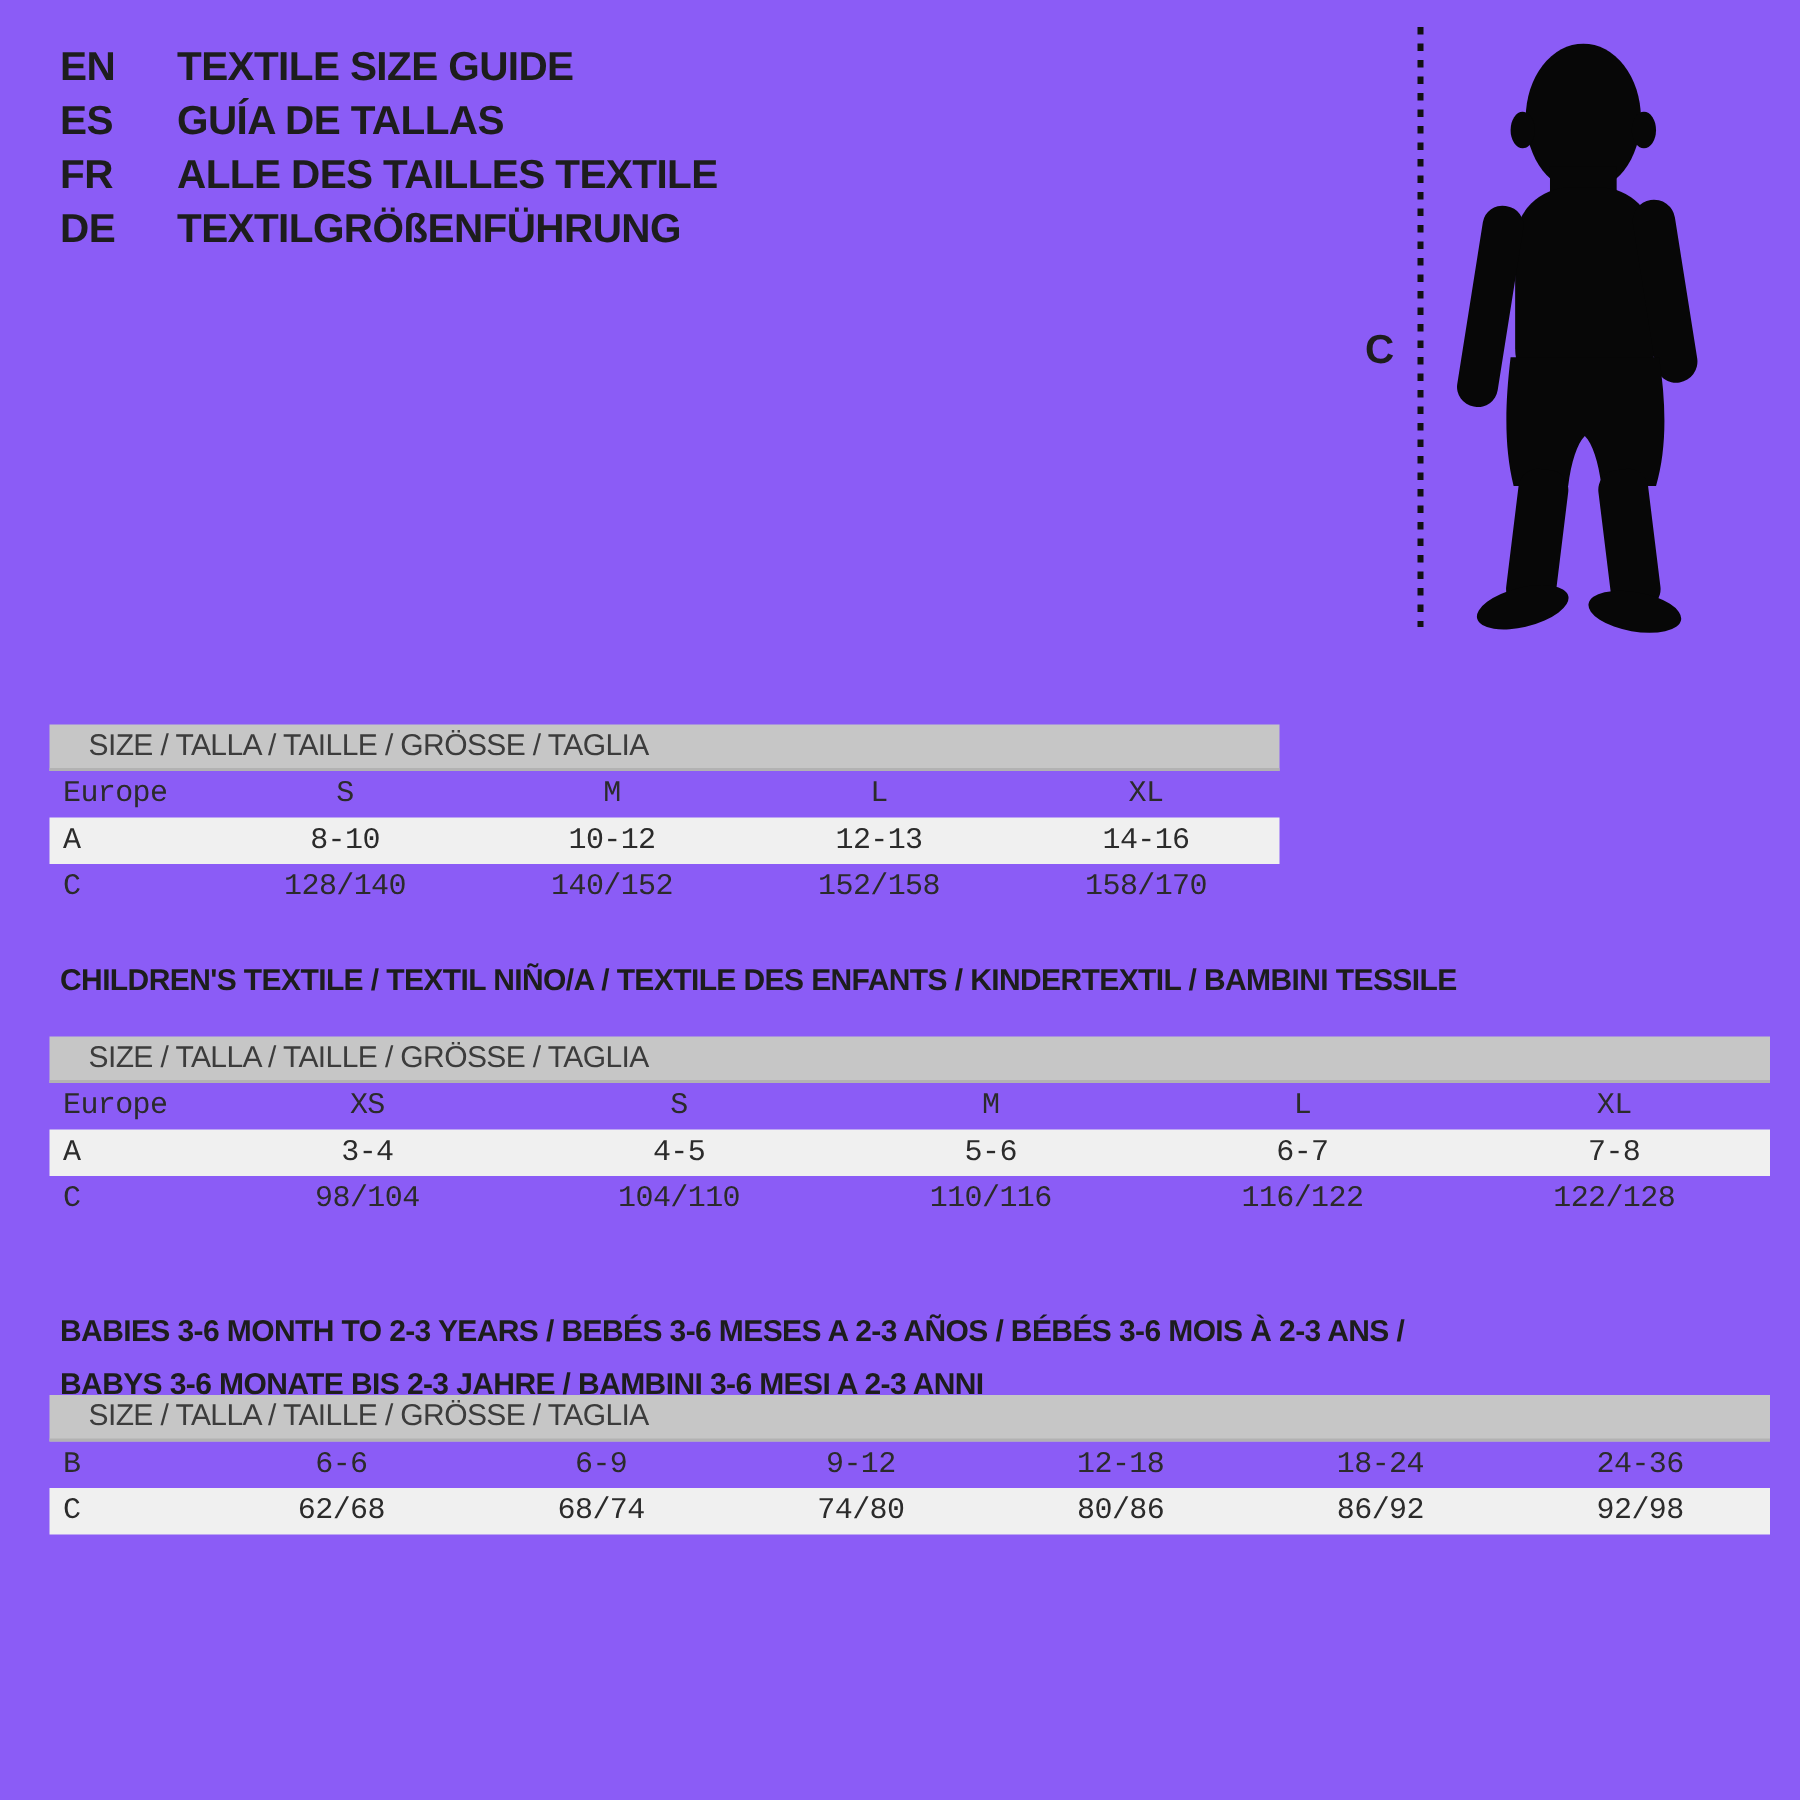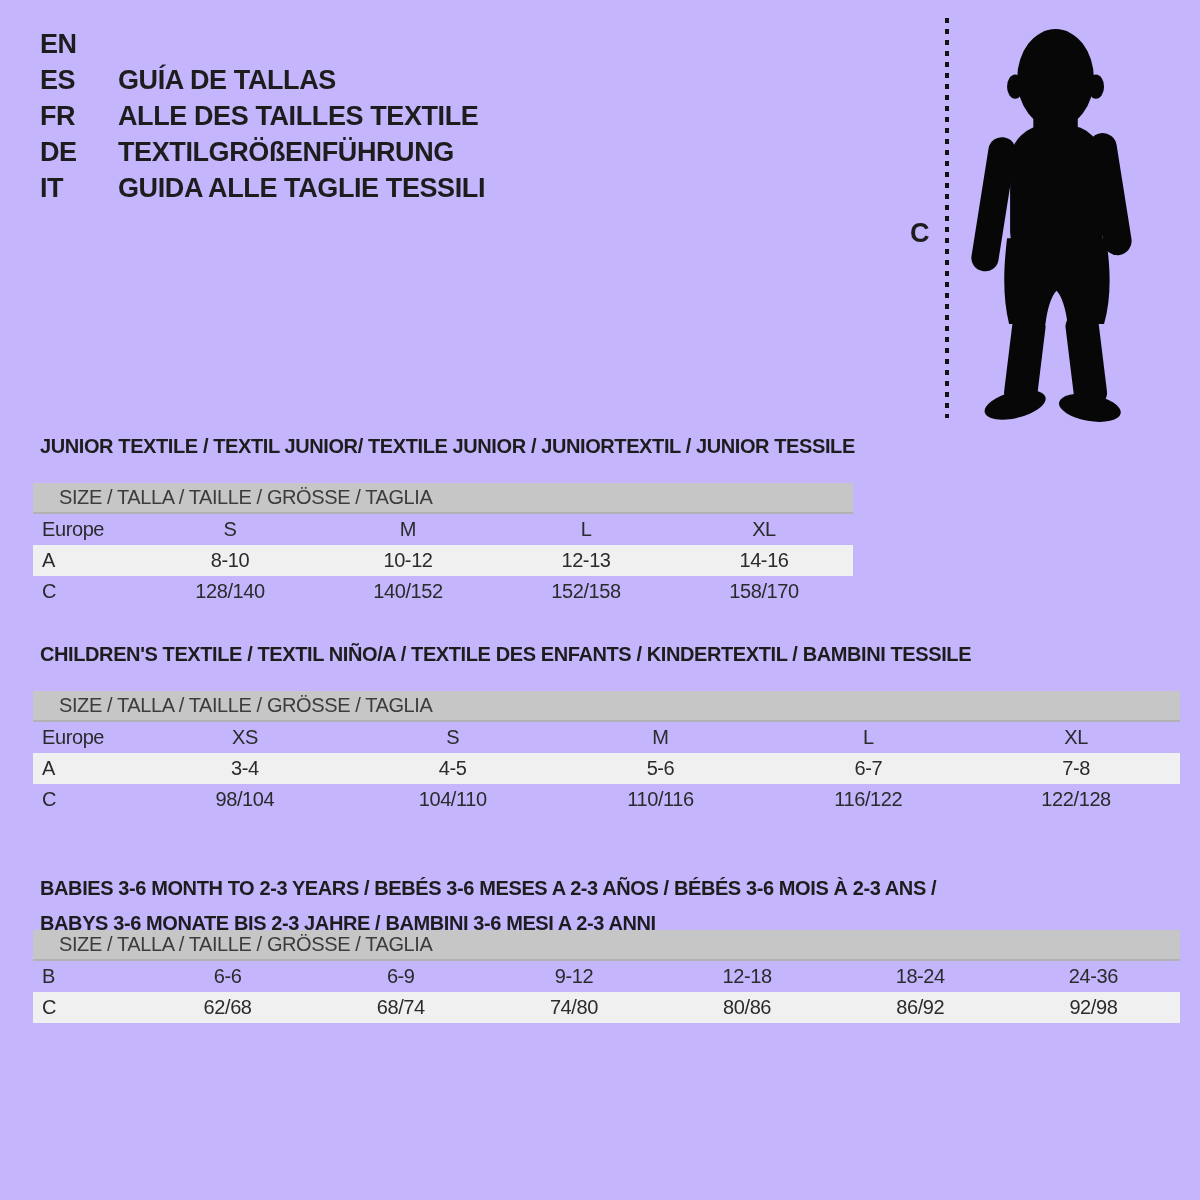--- a/index.html
+++ b/index.html
@@ -10,21 +10,21 @@
   }
   *{margin:0;padding:0;box-sizing:border-box;}
   html,body{width:1200px;height:1200px;}
   body{
     background:#ffffff;
     font-family:"Liberation Sans","DejaVu Sans",sans-serif;
     color:var(--text);
     position:relative;
     letter-spacing:-0.4px;
   }
-  .page{position:absolute;inset:0;width:1200px;height:1200px;background:#c4b5fd;}
+  .page{position:absolute;inset:0;width:1200px;height:1200px;background:#8b5cf6;}
 
   
   .lang-list{position:absolute;left:40px;top:26px;}
   .lang-row{display:flex;height:36px;align-items:center;}
   .lang-code{width:78px;font-weight:bold;font-size:27px;}
   .lang-label{font-weight:bold;font-size:27px;white-space:nowrap;}
 
   
   .figure{position:absolute;left:898px;top:12px;width:292px;height:412px;}
   .measure-label{position:absolute;left:12px;top:206px;font-weight:bold;font-size:27px;}
@@ -38,21 +38,21 @@
   
   .size-table{position:absolute;left:33px;}
   .w-narrow{width:820px;}
   .w-wide{width:1147px;}
   .size-head{
     height:31px;background:var(--header_bg);
     border-bottom:2px solid #b2b2b2;
     display:flex;align-items:center;padding-left:26px;
     font-size:20px;color:#3c3c3c;white-space:nowrap;
   }
-  .t-row{display:grid;height:31px;align-items:center;font-size:20px;color:#2b2b2b;}
+  .t-row{display:grid;height:31px;align-items:center;font-size:20px;color:#2b2b2b;font-family:Liberation Mono, monospace;}
   .t-row.alt{background:var(--alt_row_bg);}
   .cols-4{grid-template-columns:108px repeat(4,1fr);}
   .cols-5{grid-template-columns:108px repeat(5,1fr);}
   .cols-6{grid-template-columns:108px repeat(6,1fr);}
   .t-label{padding-left:9px;text-align:left;}
   .t-cell{text-align:center;}
 
   
   .legend{position:absolute;left:40px;top:1066px;}
   .legend-line{font-weight:bold;font-size:20px;line-height:35px;white-space:nowrap;}
@@ -65,36 +65,33 @@
   .pos-babies-table{top:930px;}
 </style>
 </head>
 <body>
 
 <div class="page">
 
   <div class="lang-list">
     <div class="lang-row">
       <span class="lang-code">EN</span>
+      <span class="lang-label">TEXTILE SIZE GUIDE</span>
     </div>
     <div class="lang-row">
       <span class="lang-code">ES</span>
       <span class="lang-label">GUÍA DE TALLAS</span>
     </div>
     <div class="lang-row">
       <span class="lang-code">FR</span>
       <span class="lang-label">ALLE DES TAILLES TEXTILE</span>
     </div>
     <div class="lang-row">
       <span class="lang-code">DE</span>
       <span class="lang-label">TEXTILGRÖßENFÜHRUNG</span>
-    </div>
-    <div class="lang-row">
-      <span class="lang-code">IT</span>
-      <span class="lang-label">GUIDA ALLE TAGLIE TESSILI</span>
     </div>
   </div>
 
   <div class="figure">
     <span class="measure-label">C</span>
     <svg class="dash-line" width="6" height="400" aria-hidden="true">
       <line x1="3" y1="0" x2="3" y2="400" stroke="#111" stroke-width="4" stroke-dasharray="5 6"></line>
     </svg>
     <svg class="toddler" viewBox="0 0 175 400" width="178" height="404" aria-hidden="true">
       <g fill="#070707">
@@ -107,21 +104,20 @@
         <rect x="124" y="114" width="28" height="122" rx="14" transform="rotate(-9 138 124)"></rect>
         <path d="M44,218 C40,252 40,278 46,303 L82,303 C84,287 88,275 93,270 C98,275 102,287 104,303 L140,303 C147,279 147,250 142,218 Z"></path>
         <rect x="50" y="292" width="33" height="93" rx="13" transform="rotate(7 66 298)"></rect>
         <rect x="101" y="292" width="33" height="93" rx="13" transform="rotate(-7 118 298)"></rect>
         <ellipse cx="52" cy="383" rx="31" ry="13" transform="rotate(-14 52 383)"></ellipse>
         <ellipse cx="126" cy="386" rx="31" ry="13" transform="rotate(10 126 386)"></ellipse>
       </g>
     </svg>
   </div>
 
-  <div class="sec-title pos-junior-title">JUNIOR TEXTILE / TEXTIL JUNIOR/ TEXTILE JUNIOR / JUNIORTEXTIL / JUNIOR TESSILE</div>
   <div class="size-table w-narrow pos-junior-table">
     <div class="size-head">SIZE / TALLA / TAILLE / GRÖSSE / TAGLIA</div>
     <div class="t-row cols-4">
       <span class="t-label">Europe</span>
       <span class="t-cell">S</span>
       <span class="t-cell">M</span>
       <span class="t-cell">L</span>
       <span class="t-cell">XL</span>
     </div>
     <div class="t-row cols-4 alt">

